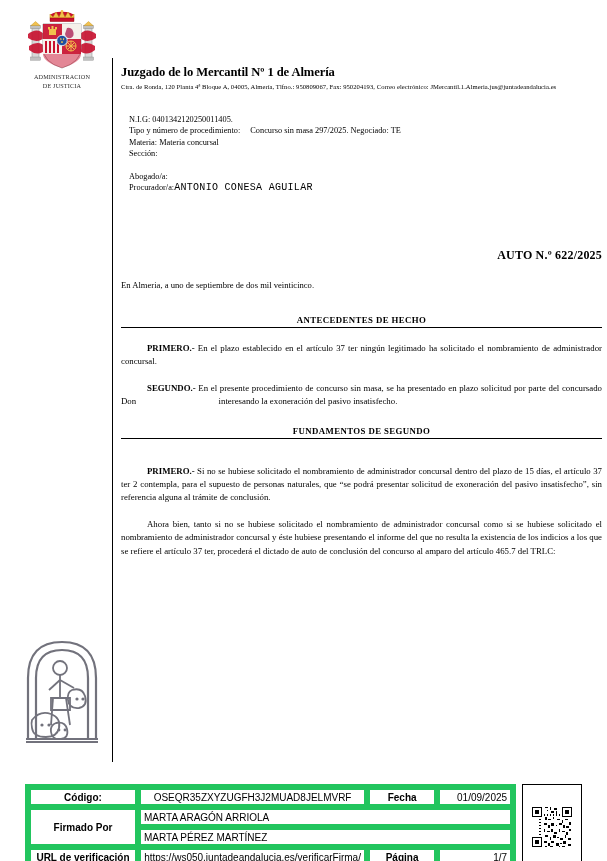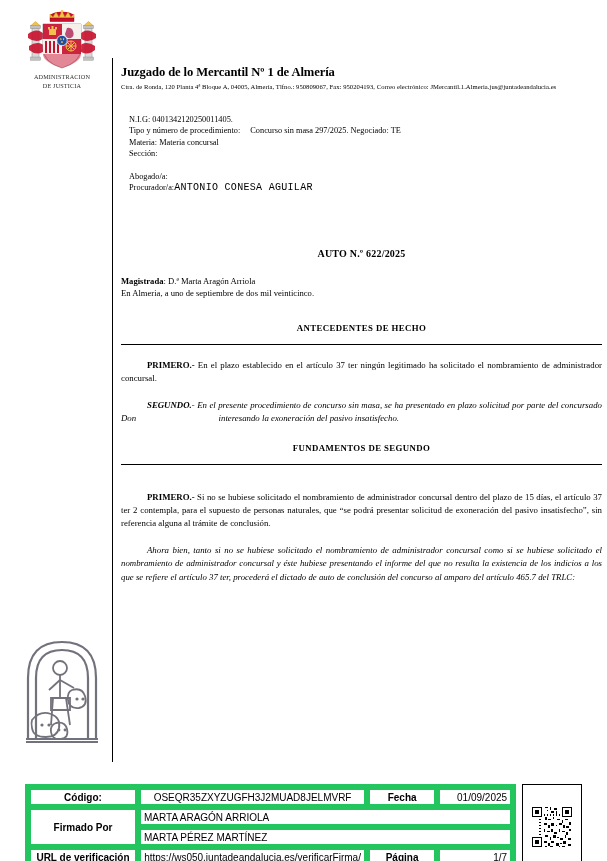--- a/index.html
+++ b/index.html
@@ -95,57 +95,57 @@
   }
 
   
   .doc-body {
     position: absolute;
     left: 121px;
     top: 248px;
     width: 481px;
   }
   .auto-title {
-    font-size: 10px;
+    font-size: 12px;
     font-weight: bold;
-    text-align: center;
+    text-align: right;
     letter-spacing: 0.2px;
     margin: 0 0 16px 0;
   }
   .magistrate {
     font-size: 8.6px;
     line-height: 12px;
     margin: 0 0 24px 0;
   }
   .magistrate b { font-weight: bold; }
 
   .section-head {
     font-size: 8.8px;
     font-weight: bold;
     text-align: center;
     letter-spacing: 0.4px;
     margin: 0;
-    padding-bottom: 10px;
+    padding-bottom: 1px;
   }
   .section-rule {
     border: 0;
     border-top: 1.6px solid #000;
     margin: 1px 0 14px 0;
     width: 100%;
   }
   .section-rule.wide-gap { margin-bottom: 26px; }
 
   p.para {
     font-size: 8.8px;
     line-height: 13.4px;
     text-align: justify;
     margin: 0 0 13px 0;
     text-indent: 26px;
   }
-  p.para:last-child { margin-bottom: 0; font-style: italic; }
+  p.para:last-child { margin-bottom: 0; }
   p.para b { font-weight: bold; }
   .blank-name {
     display: inline-block;
     width: 78px;
   }
 
   
   .watermark {
     position: absolute;
     left: 20px;
@@ -309,23 +309,20 @@
   <div class="row">
     <b>Procurador/a:</b><span class="mono">ANTONIO CONESA AGUILAR</span>
   </div>
 </div>
 
 <div class="doc-body">
 
   <div class="auto-title">AUTO N.º 622/2025</div>
 
   <div class="magistrate">
-    <div>
-      <b>Magistrada</b><span>: D.ª Marta Aragón Arriola</span>
-    </div>
     <div>En Almeria, a uno de septiembre de dos mil veinticinco.</div>
   </div>
 
   <div>
     <div class="section-head">ANTECEDENTES DE HECHO</div>
     <hr class="section-rule">
 
     <p class="para">
       <b>PRIMERO.-</b><span> En el plazo establecido en el artículo 37 ter ningún legitimado ha solicitado el nombramiento de administrador concursal.</span>
     </p>

